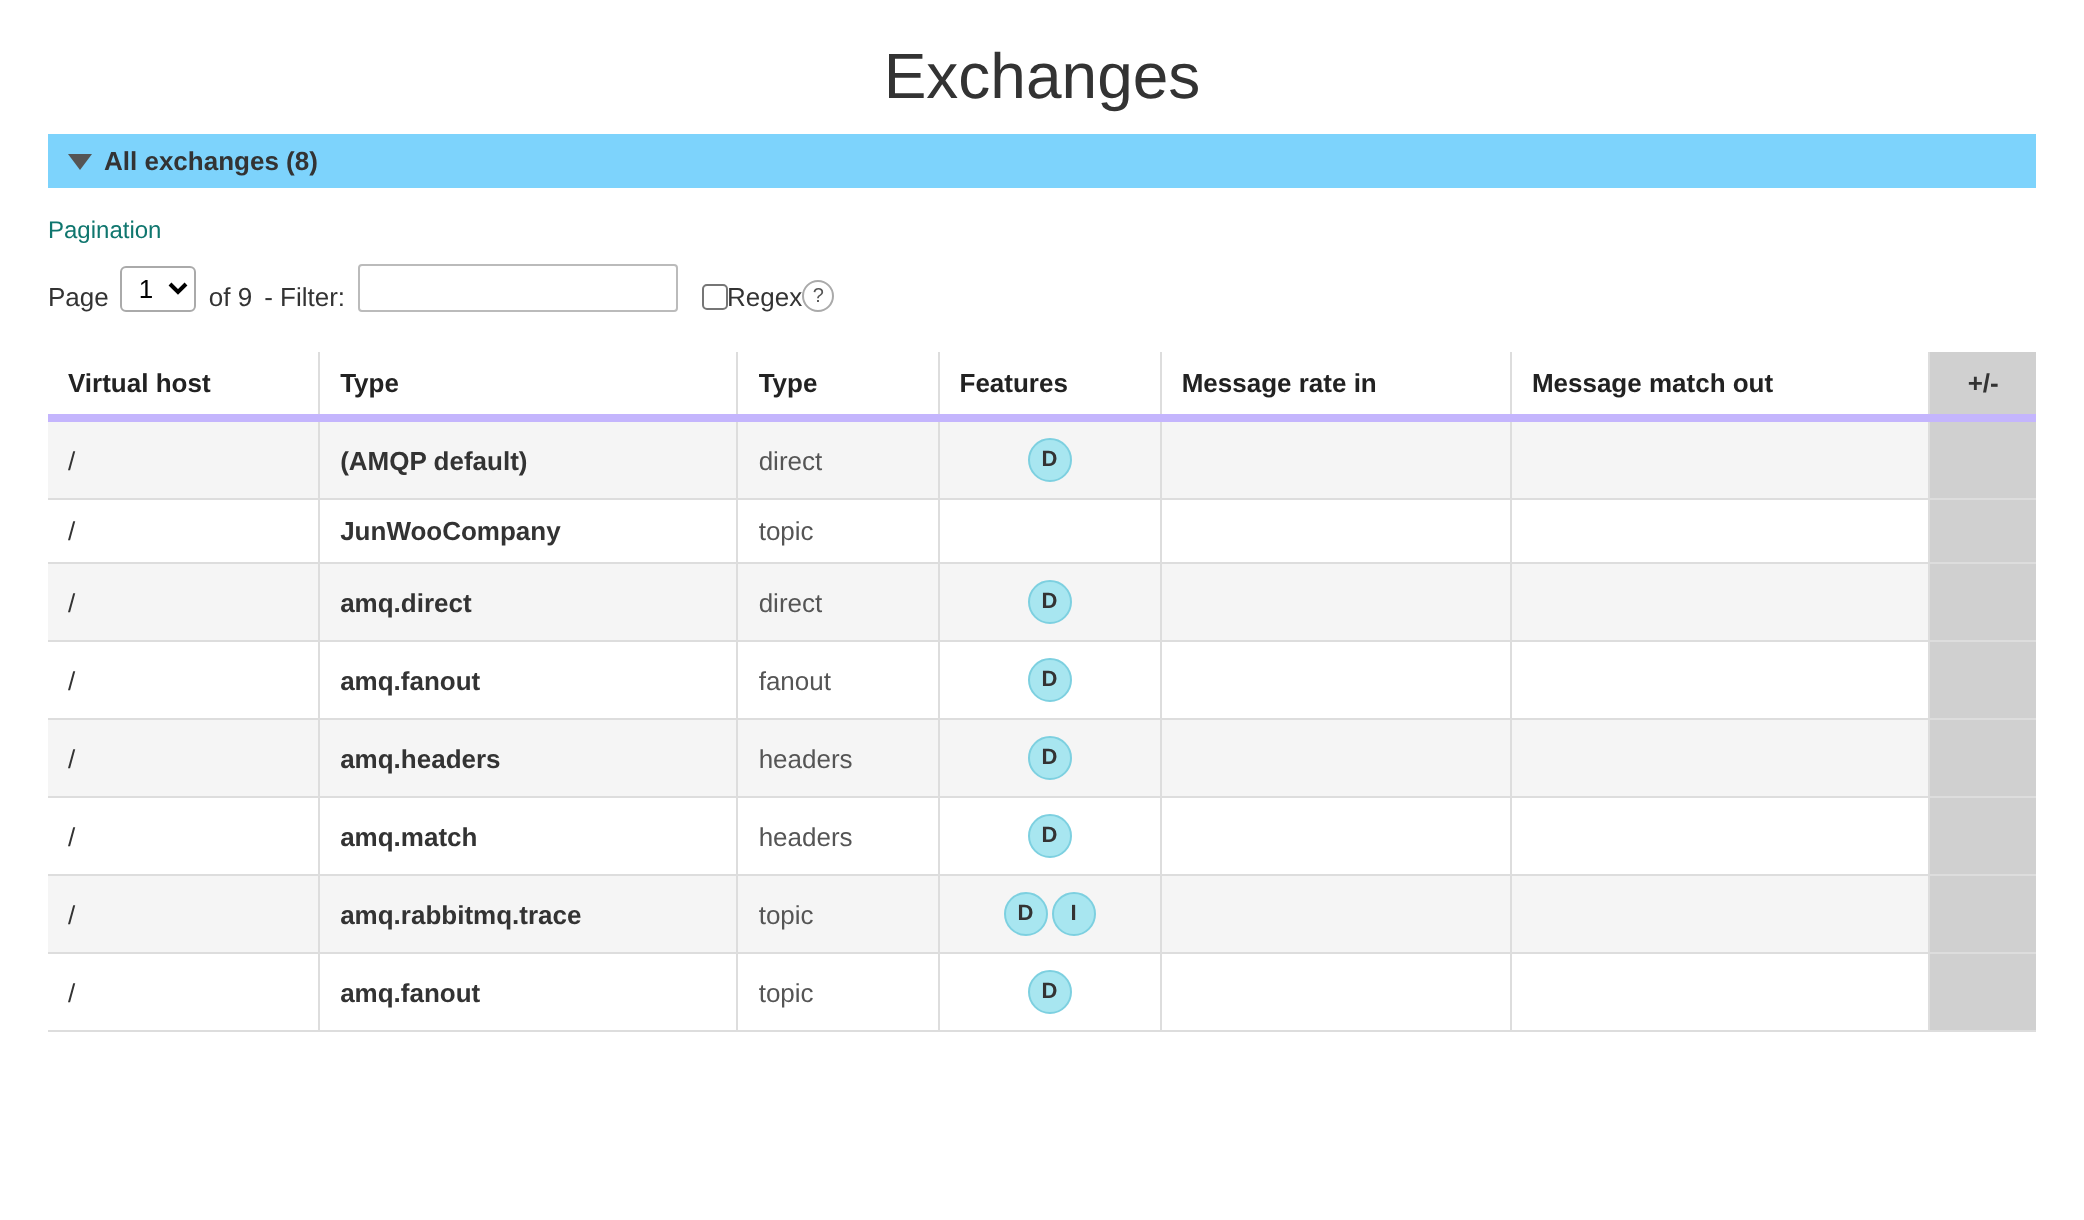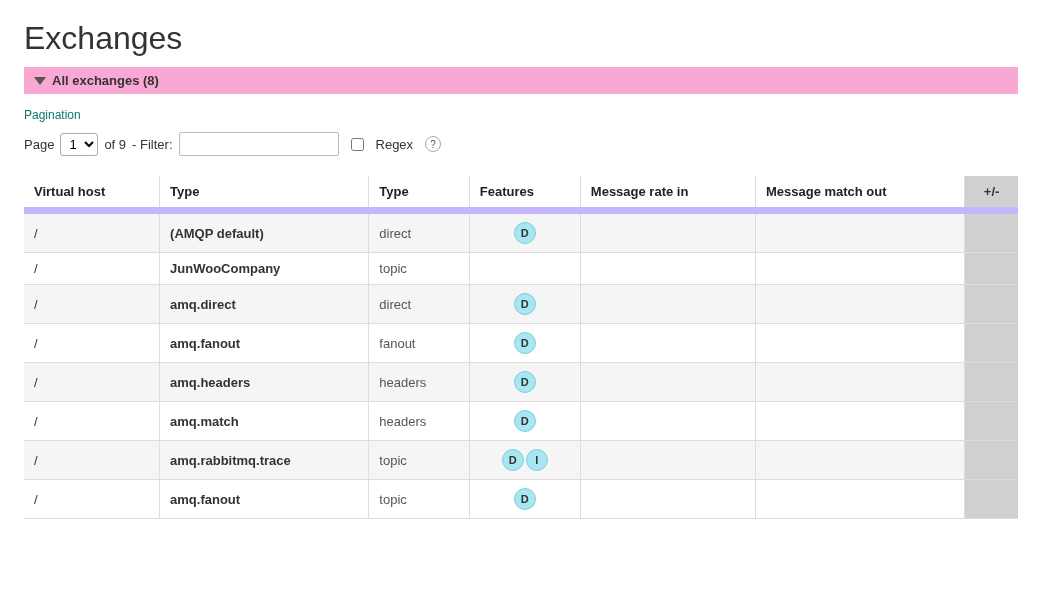--- a/index.html
+++ b/index.html
@@ -8,23 +8,24 @@
       font-size: 13px;
       color: #333;
       background: #fff;
       padding: 20px 24px;
     }
     h1 {
       font-size: 32px;
       font-weight: normal;
       color: #333;
       margin-bottom: 10px;
+      text-align: center;
     }
     .section-header {
-      background: #f9a8d4;
+      background: #7dd3fc;
       padding: 6px 10px;
       display: flex;
       align-items: center;
       gap: 6px;
       margin-bottom: 14px;
     }
     .section-header .triangle {
       width: 0;
       height: 0;
       border-left: 6px solid transparent;
@@ -37,21 +38,21 @@
       font-size: 13px;
       color: #333;
     }
     .pagination-label {
       color: #0f766e;
       font-size: 12px;
       margin-bottom: 10px;
     }
     .pagination-row {
       display: flex;
-      align-items: center;
+      align-items: flex-end;
       gap: 6px;
       margin-bottom: 20px;
       font-size: 13px;
     }
     .pagination-row label { color: #333; }
     .page-select {
       border: 1px solid #aaa;
       border-radius: 3px;
       padding: 2px 4px;
       font-size: 13px;
@@ -62,21 +63,21 @@
       border: 1px solid #bbb;
       border-radius: 2px;
       padding: 2px 6px;
       font-size: 13px;
       width: 160px;
       height: 24px;
     }
     .regex-label {
       display: flex;
       align-items: center;
-      gap: 12px;
+      gap: 0;
       margin-left: 6px;
     }
     .help-badge {
       display: inline-flex;
       align-items: center;
       justify-content: center;
       width: 16px;
       height: 16px;
       border-radius: 50%;
       border: 1px solid #aaa;
@@ -85,21 +86,21 @@
       cursor: pointer;
     }
     table {
       width: 100%;
       border-collapse: collapse;
       font-size: 13px;
     }
     thead tr th {
       text-align: left;
       padding: 8px 10px;
-      border-bottom: 7px solid #c4b5fd;
+      border-bottom: 4px solid #c4b5fd;
       border-right: 1px solid #ddd;
       font-weight: bold;
       color: #222;
       background: #fff;
     }
     thead tr th:last-child { border-right: none; }
     thead tr th.features-col { text-align: left; }
     thead tr th.plus-col {
       text-align: center;
       background: #d0d0d0;

